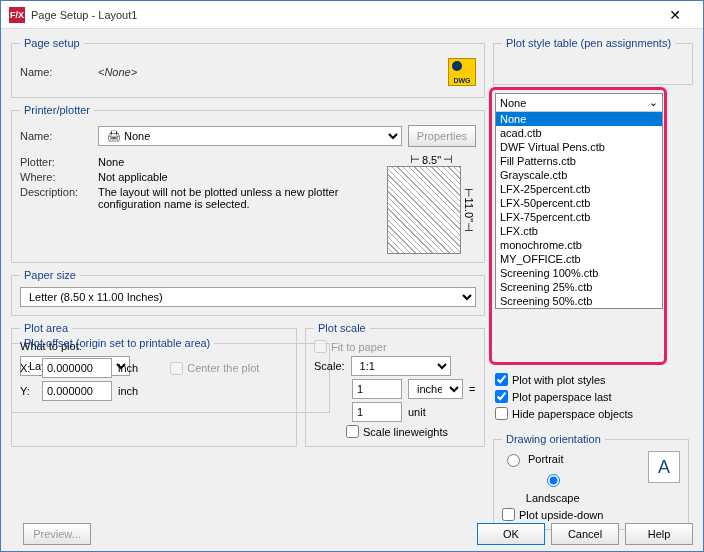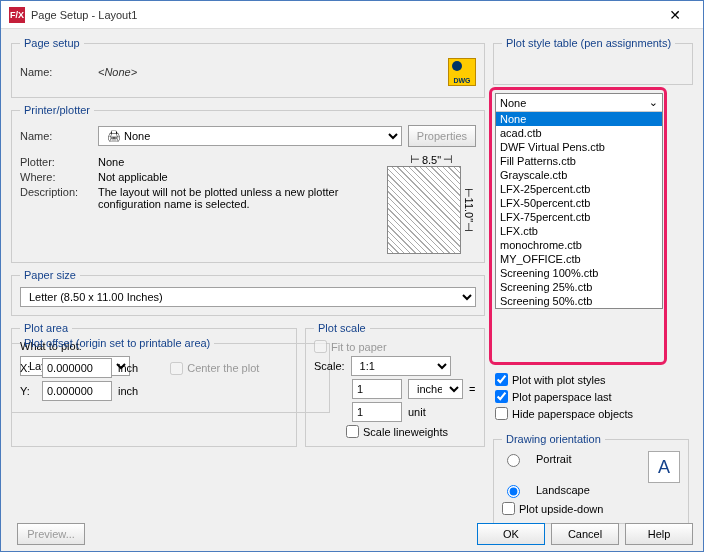--- a/index.html
+++ b/index.html
@@ -13,28 +13,28 @@
 fieldset { border: 1px solid #ccc; margin: 0 0 6px 0; padding: 6px 8px 8px 8px; }
 legend { color: #15428b; font-size: 11px; padding: 0 4px; }
 .row { display: flex; align-items: center; margin: 3px 0; gap: 6px; }
 .lbl { width: 72px; color: #333; }
 .val { color: #333; font-style: italic; }
 select, input[type=text] { border: 1px solid #a0a0a0; background: #fff; height: 20px; padding: 0 4px; font-size: 11px; }
 .btn { border: 1px solid #999; background: linear-gradient(#fff,#e6e6e6); height: 22px; padding: 0 8px; cursor: pointer; }
 .btn.disabled { color: #999; }
 .checkbox { display: flex; align-items: center; gap: 4px; }
 .checkbox input { margin: 0; }
-.radio { display: flex; align-items: center; gap: 13px; }
+.radio { display: flex; align-items: center; gap: 5px; }
 .highlight { position: absolute; border: 3px solid #e91e63; border-radius: 6px; pointer-events: none; z-index: 50; }
 .dropdown-open { position: absolute; background: #fff; border: 1px solid #888; z-index: 40; overflow-y: auto; }
 .dropdown-open .sel { background: #fff; padding: 1px 4px; border-bottom: 1px solid #ccc; height:18px; display:flex; align-items:center; }
 .dropdown-open .list { max-height: 230px; overflow-y: auto; }
 .dropdown-open .opt { padding: 1px 4px; cursor: pointer; }
 .dropdown-open .opt.hi { background: #0078d7; color: #fff; }
-.footer { position: absolute; bottom: 6px; left: 10px; right: 10px; display: flex; align-items: flex-end; }
+.footer { position: absolute; bottom: 6px; left: 16px; right: 10px; display: flex; align-items: flex-end; }
 .footer .spacer { flex: 1; }
 .footer .btn { margin-left: 6px; min-width: 68px; }
 .ok { border: 1px solid #0078d7; }
 .paper-preview { width: 74px; height: 88px; border: 1px solid #888; background: repeating-linear-gradient(45deg,#fff,#fff 3px,#aaa 3px,#aaa 4px); position: relative; margin-left: auto; }
 .dwg-icon { width: 28px; height: 28px; background: #fc0; border: 1px solid #b80; font-size: 7px; display:flex; align-items:flex-end; justify-content:center; color:#036; font-weight:bold; padding-bottom:1px; position:relative; }
 .dwg-icon::before { content:""; position:absolute; top:2px; left:3px; width:10px; height:10px; background:#036; border-radius:50%; }
 .orient-icon { width: 32px; height: 32px; border: 1px solid #aaa; display:flex; align-items:center; justify-content:center; font-size: 18px; color:#15428b; background:#fff; margin-left:auto; }
 </style>
 </head>
 <body>
@@ -202,21 +202,21 @@
         </div>
 
         <fieldset style="position:absolute; top:396px; left:0; width:196px;">
           <legend>Drawing orientation</legend>
           <div style="display:flex;">
             <div>
               <div class="radio">
                   <input type="radio" name="or" style="">
                   <span>Portrait</span>
                 </div>
-              <div class="radio" style="margin-top:15px;">
+              <div class="radio" style="margin-top:4px;flex-direction:column;">
                   <input type="radio" name="or" checked="" style="">
                   <span>Landscape</span>
                 </div>
               <div class="checkbox" style="margin-top:4px;">
                   <input type="checkbox" style="">
                   <span>Plot upside-down</span>
                 </div>
             </div>
             <div class="orient-icon">A</div>
           </div>

